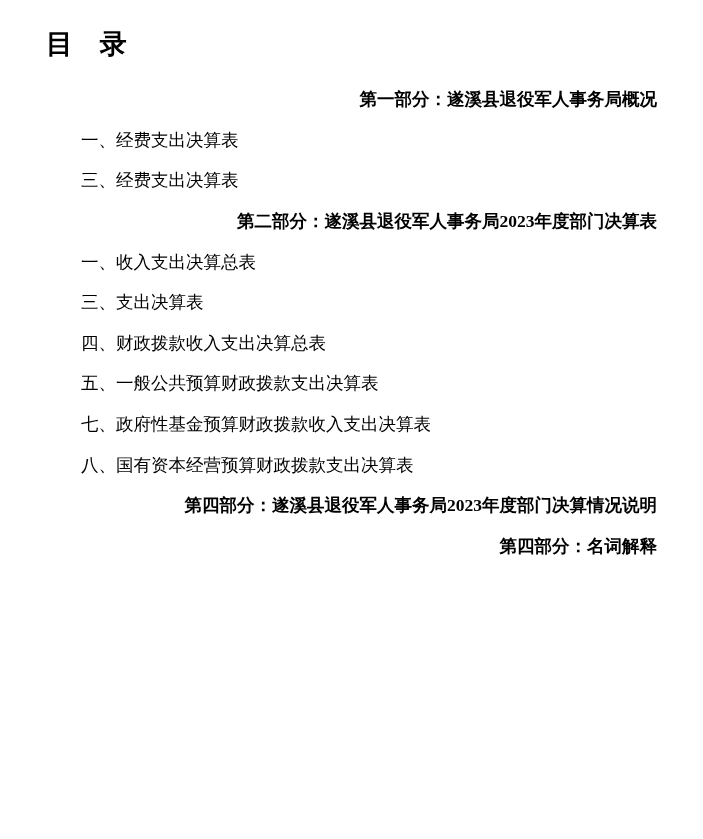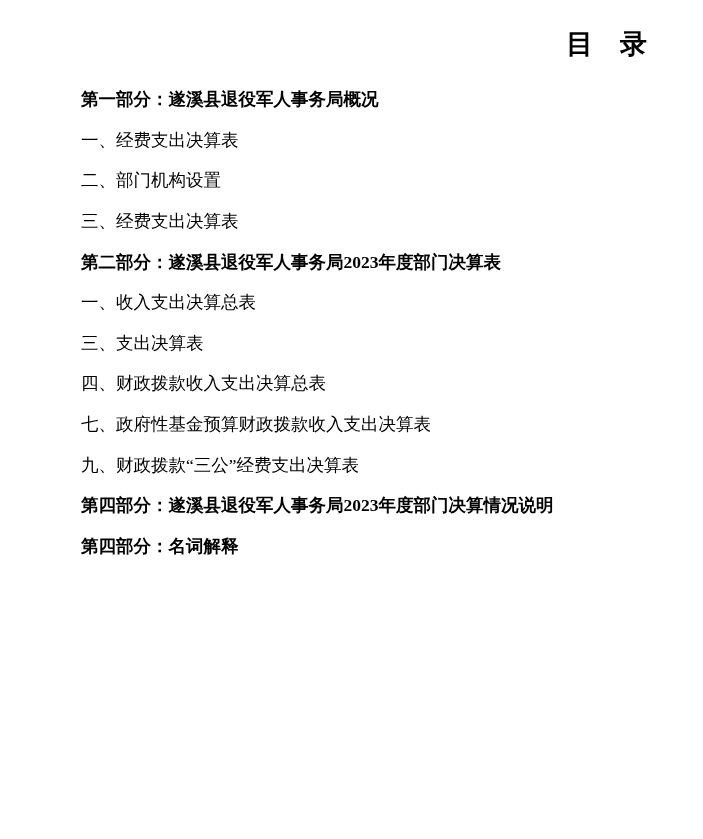--- a/index.html
+++ b/index.html
@@ -15,41 +15,42 @@
     overflow: hidden;
   }
   .page {
     position: relative;
     width: 703px;
     height: 839px;
     box-sizing: border-box;
     padding: 0 46px 0 46px;
   }
   .doc-title {
-    text-align: right;
+    text-align: left;
     font-size: 27px;
     font-weight: bold;
     letter-spacing: 10px;
     margin-top: 26px;
     margin-bottom: 0;
     font-family: "Liberation Serif", "DejaVu Serif", serif;
   }
   .toc {
     margin-top: 26px;
   }
   .toc-entry {
     font-size: 17.5px;
     line-height: 1.35;
     margin-bottom: 17px;
     white-space: nowrap;
   }
   .toc-entry.part {
     font-weight: bold;
     text-indent: 2em;
     white-space: normal;
+    text-align: right;
   }
   .toc-entry.item {
     text-indent: 2em;
   }
   .toc-entry.wrap {
     white-space: normal;
     text-indent: 2em;
   }
   .toc-entry.last-part {
     margin-bottom: 12px;
@@ -59,27 +60,27 @@
 <body>
 
 <div class="page">
 
   <div class="doc-title">目 录</div>
 
   <div class="toc">
 
     <div class="toc-entry part">第一部分：遂溪县退役军人事务局概况</div>
     <div class="toc-entry item">一、经费支出决算表</div>
-    <div class="toc-entry item">二、部门机构设置</div>
     <div class="toc-entry item">三、经费支出决算表</div>
 
     <div class="toc-entry part">第二部分：遂溪县退役军人事务局2023年度部门决算表</div>
     <div class="toc-entry item">一、收入支出决算总表</div>
     <div class="toc-entry item">三、支出决算表</div>
     <div class="toc-entry item">四、财政拨款收入支出决算总表</div>
+    <div class="toc-entry item">五、一般公共预算财政拨款支出决算表</div>
     <div class="toc-entry item">七、政府性基金预算财政拨款收入支出决算表</div>
-    <div class="toc-entry item">九、财政拨款“三公”经费支出决算表</div>
+    <div class="toc-entry item">八、国有资本经营预算财政拨款支出决算表</div>
 
     <div class="toc-entry part wrap">第四部分：遂溪县退役军人事务局2023年度部门决算情况说明</div>
     <div class="toc-entry part last-part">第四部分：名词解释</div>
 
   </div>
 </div>
 
 </body></html>

